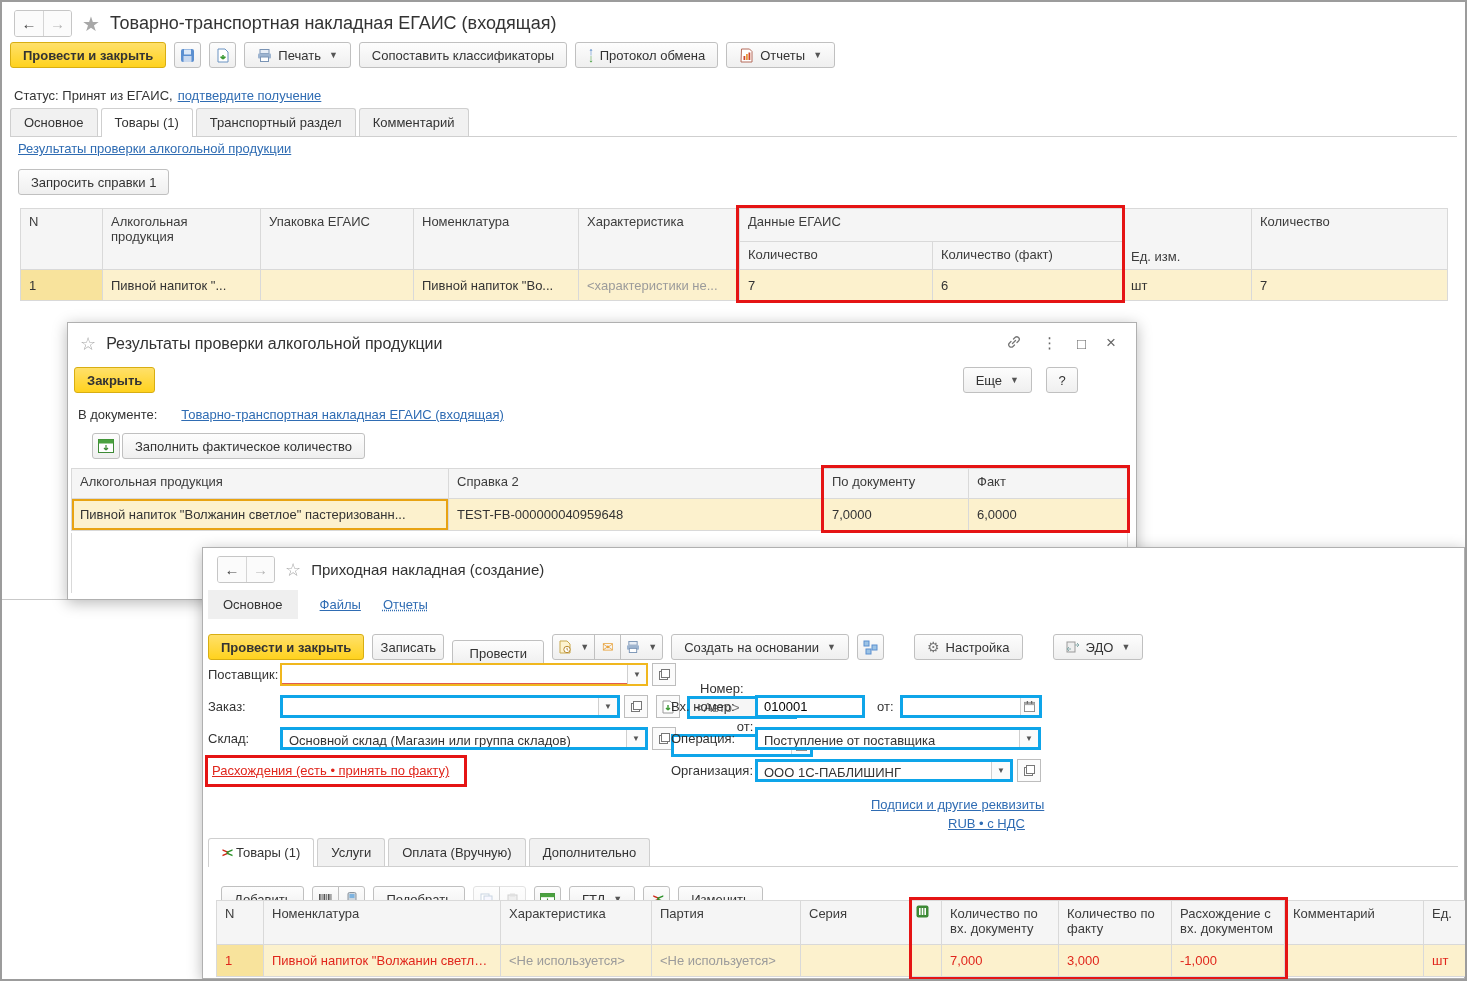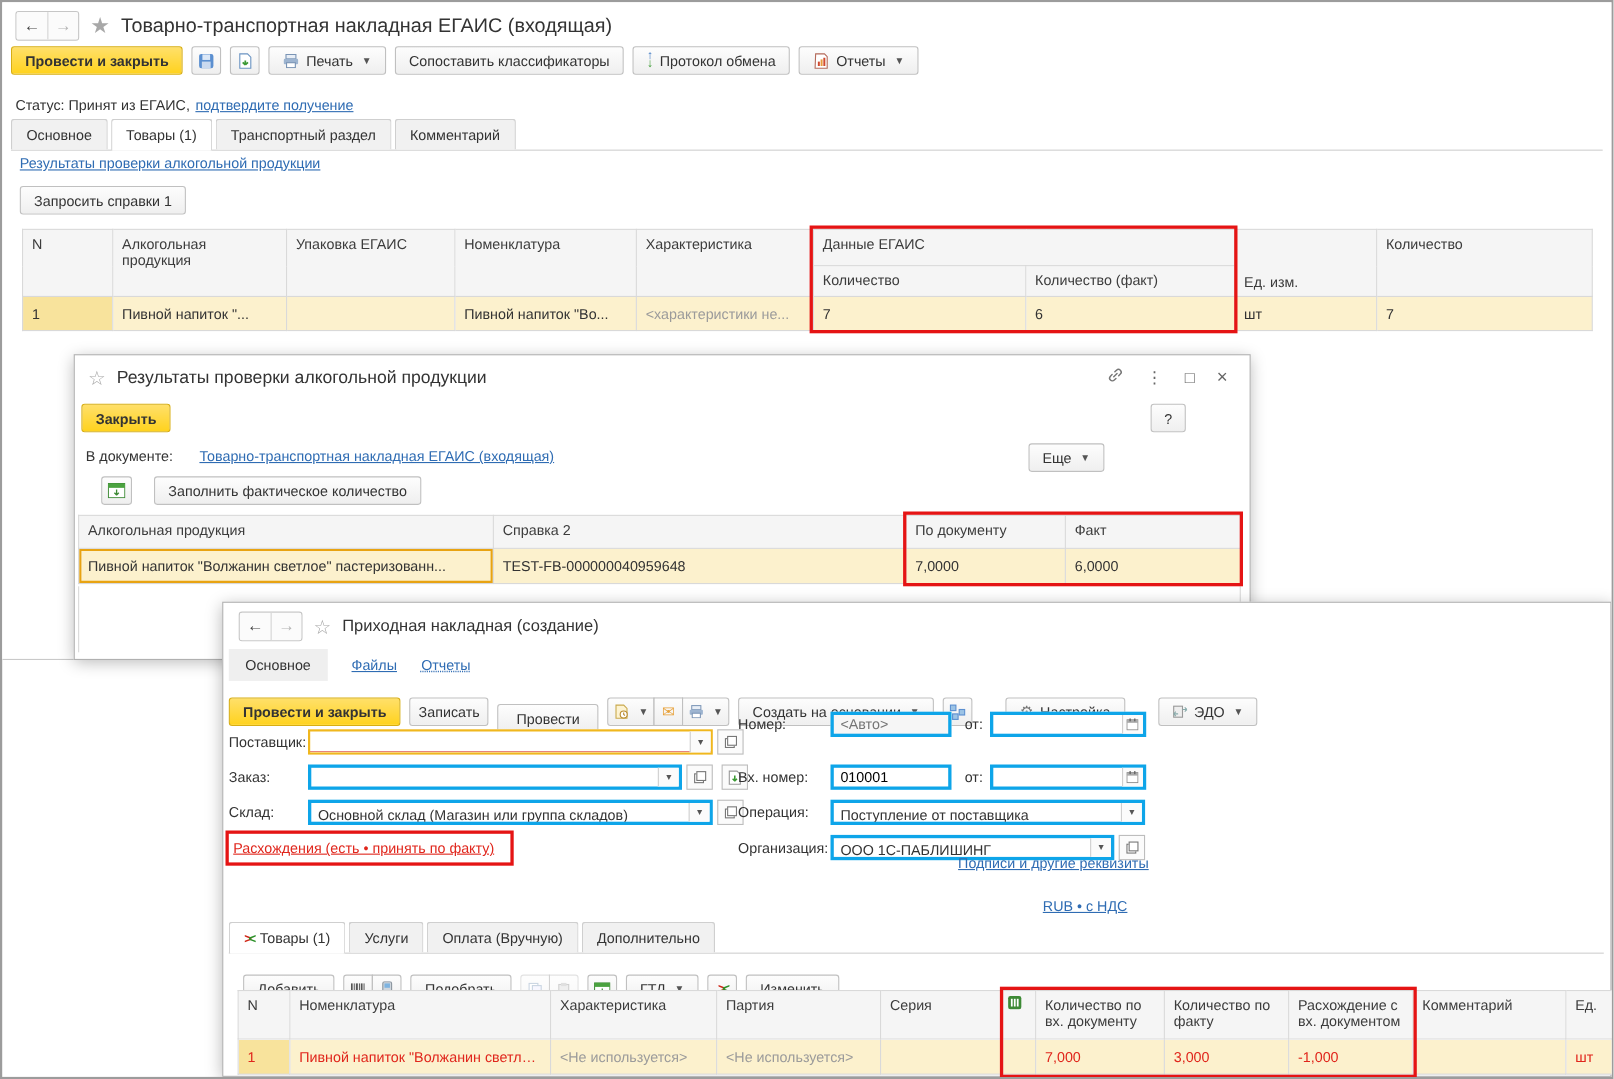--- a/index.html
+++ b/index.html
@@ -219,34 +219,34 @@
         <svg width="16" height="16" viewBox="0 0 16 16">
             <path d="M6.5 9.5 L9.5 6.5 M5 7.5 L3.5 9 a2.3 2.3 0 0 0 3.5 3.5 L8.5 11 M11 8.5 L12.5 7 a2.3 2.3 0 0 0 -3.5 -3.5 L7.5 5" stroke="#777" stroke-width="1.3" fill="none" stroke-linecap="round"></path>
           </svg>
       </button>
       <button class="winbtn kebab">⋮</button>
       <button class="winbtn">□</button>
       <button class="winbtn" style="font-size:17px;">×</button>
     </div>
 
     <button class="btn yellow" style="position:absolute; left:6px; top:44px;">Закрыть</button>
-    <span style="position:absolute; right:132px; top:44px;margin-top:36px;">
+    <span style="position:absolute; right:104px; top:44px;">
       <button class="btn">
           <span>Еще</span>
           <span class="dd">▼</span>
         </button>
     </span>
     <button class="btn" style="position:absolute; right:58px; top:44px; width:32px;">?</button>
 
     <div class="navrow" style="left:10px; top:84px; gap:24px;">
       <span>В документе:</span>
       <a class="link">Товарно-транспортная накладная ЕГАИС (входящая)</a>
     </div>
 
-    <div class="navrow" style="left:8px; top:110px; gap:20px;padding-left:16px;">
+    <div class="navrow" style="left:8px; top:110px; gap:2px;padding-left:16px;">
       <button class="btn icon">
         <svg width="16" height="14" viewBox="0 0 16 14">
             <rect x="0.5" y="0.5" width="15" height="13" fill="#fff" stroke="#3d8a35"></rect>
             <rect x="0.5" y="0.5" width="15" height="4" fill="#4aa23f"></rect>
             <path d="M8 6 v5 m0 0 l-2-2 m2 2 l2-2" stroke="#3d8a35" stroke-width="1.2" fill="none"></path>
           </svg>
       </button>
       <button class="btn">Заполнить фактическое количество</button>
     </div>
 
@@ -379,21 +379,21 @@
         <span class="ftext">Основной склад (Магазин или группа складов)</span>
         <span class="fbtn">▼</span>
       </span>
       <span class="sidebtn">
           <span class="osq"></span>
         </span>
     </div>
     <a class="redlink" style="position:absolute; left:9px; top:215px;">Расхождения (есть • принять по факту)</a>
     <div class="redbox" style="left:2px; top:207px; width:262px; height:32px;"></div>
 
-    <div class="fieldrow" style="left:468px; top:99px;">
+    <div class="fieldrow" style="left:468px; top:133px;flex-direction:column;">
       <span class="flabel" style="width:84px;">Номер:</span>
       <span class="field" style="width:110px; background:#f6f6f6;">
         <input class="ph" disabled="" placeholder="&lt;Авто&gt;" style="">
       </span>
       <span class="flabel" style="margin-left:12px; margin-right:6px;">от:</span>
       <span class="field" style="width:142px;">
         <span class="ftext"></span>
         <span class="fbtn">
           <svg width="11" height="11" viewBox="0 0 12 12">
               <rect x="0.5" y="1.5" width="11" height="10" fill="#fff" stroke="#888"></rect>
@@ -432,21 +432,21 @@
     <div class="fieldrow" style="left:468px; top:211px;">
       <span class="flabel" style="width:84px;">Организация:</span>
       <span class="field" style="width:258px;">
         <span class="ftext">ООО 1С-ПАБЛИШИНГ</span>
         <span class="fbtn">▼</span>
       </span>
       <span class="sidebtn">
           <span class="osq"></span>
         </span>
     </div>
-    <a class="link" style="position:absolute; left:668px; top:229px;text-align:center;">Подписи и другие реквизиты</a>
+    <a class="link" style="position:absolute; left:668px; top:249px;text-align:center;">Подписи и другие реквизиты</a>
     <a class="link" style="position:absolute; left:745px; top:268px;">RUB • с НДС</a>
 
     <div class="tabs" style="left:5px; top:290px; width:1250px;">
       <div class="tab active" style="display:flex; align-items:center; gap:6px;">
         <span class="cmp"><span class="r">&gt;</span><span class="g">&lt;</span></span>
         <span>Товары (1)</span>
       </div>
       <div class="tab">Услуги</div>
       <div class="tab">Оплата (Вручную)</div>
       <div class="tab">Дополнительно</div>

